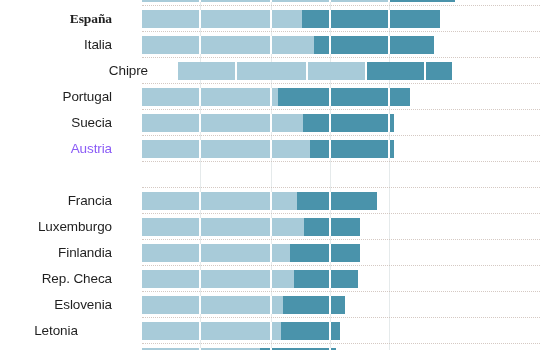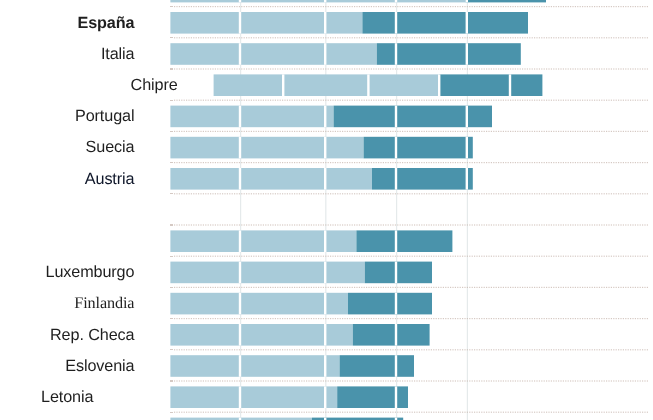--- a/index.html
+++ b/index.html
@@ -62,20 +62,21 @@
     height: 18px;
     line-height: 18px;
     text-align: right;
     font-size: 13.5px;
     color: #1f1f1f;
     white-space: nowrap;
     letter-spacing: -0.1px;
   }
   .row-label.highlight {
     font-weight: bold;
+    font-family: Liberation Serif, serif;
   }
 
   .bar {
     position: absolute;
     height: 18px;
     top: 0;
     left: 142px;
     border-radius: 0;
   }
   .seg {
@@ -177,54 +178,55 @@
           <div class="seg seg-light" style="width: 161px; background: rgb(168, 203, 217);"></div>
           <div class="seg seg-dark" style="left: 161px; width: 91px; background: rgb(74, 147, 171);"></div>
           <div class="bar-notch" style="left: 57px;"></div>
           <div class="bar-notch" style="left: 128px;"></div>
           <div class="bar-notch" style="left: 187px;"></div>
           <div class="bar-notch" style="left: 246px;"></div>
         </div>
       </div>
       <div class="hsep" style="top: 135px;"></div>
       <div class="row" style="top: 140px;">
-        <div class="row-label" style="color: #0f172a;">Austria</div>
+        <div class="row-label" style="color: #8b5cf6;">Austria</div>
         <div class="bar" style="left: 142px; width: 252px;">
           <div class="seg seg-light" style="width: 168px; background: rgb(168, 203, 217);"></div>
           <div class="seg seg-dark" style="left: 168px; width: 84px; background: rgb(74, 147, 171);"></div>
           <div class="bar-notch" style="left: 57px;"></div>
           <div class="bar-notch" style="left: 128px;"></div>
           <div class="bar-notch" style="left: 187px;"></div>
           <div class="bar-notch" style="left: 246px;"></div>
         </div>
       </div>
       <div class="hsep" style="top: 161px;"></div>
       <div class="hsep" style="top: 187px;"></div>
       <div class="row" style="top: 192px;">
+        <div class="row-label" style="color: rgb(31, 31, 31);">Francia</div>
         <div class="bar" style="left: 142px; width: 235px;">
           <div class="seg seg-light" style="width: 155px; background: rgb(168, 203, 217);"></div>
           <div class="seg seg-dark" style="left: 155px; width: 80px; background: rgb(74, 147, 171);"></div>
           <div class="bar-notch" style="left: 57px;"></div>
           <div class="bar-notch" style="left: 128px;"></div>
           <div class="bar-notch" style="left: 187px;"></div>
         </div>
       </div>
       <div class="hsep" style="top: 213px;"></div>
       <div class="row" style="top: 218px;">
         <div class="row-label" style="color: rgb(31, 31, 31);">Luxemburgo</div>
         <div class="bar" style="left: 142px; width: 218px;">
           <div class="seg seg-light" style="width: 162px; background: rgb(168, 203, 217);"></div>
           <div class="seg seg-dark" style="left: 162px; width: 56px; background: rgb(74, 147, 171);"></div>
           <div class="bar-notch" style="left: 57px;"></div>
           <div class="bar-notch" style="left: 128px;"></div>
           <div class="bar-notch" style="left: 187px;"></div>
         </div>
       </div>
       <div class="hsep" style="top: 239px;"></div>
-      <div class="row" style="top: 244px; font-family: Liberation Serif, serif;">
+      <div class="row" style="top: 244px;">
         <div class="row-label" style="color: rgb(31, 31, 31);">Finlandia</div>
         <div class="bar" style="left: 142px; width: 218px;">
           <div class="seg seg-light" style="width: 148px; background: rgb(168, 203, 217);"></div>
           <div class="seg seg-dark" style="left: 148px; width: 70px; background: rgb(74, 147, 171);"></div>
           <div class="bar-notch" style="left: 57px;"></div>
           <div class="bar-notch" style="left: 128px;"></div>
           <div class="bar-notch" style="left: 187px;"></div>
         </div>
       </div>
       <div class="hsep" style="top: 265px;"></div>

